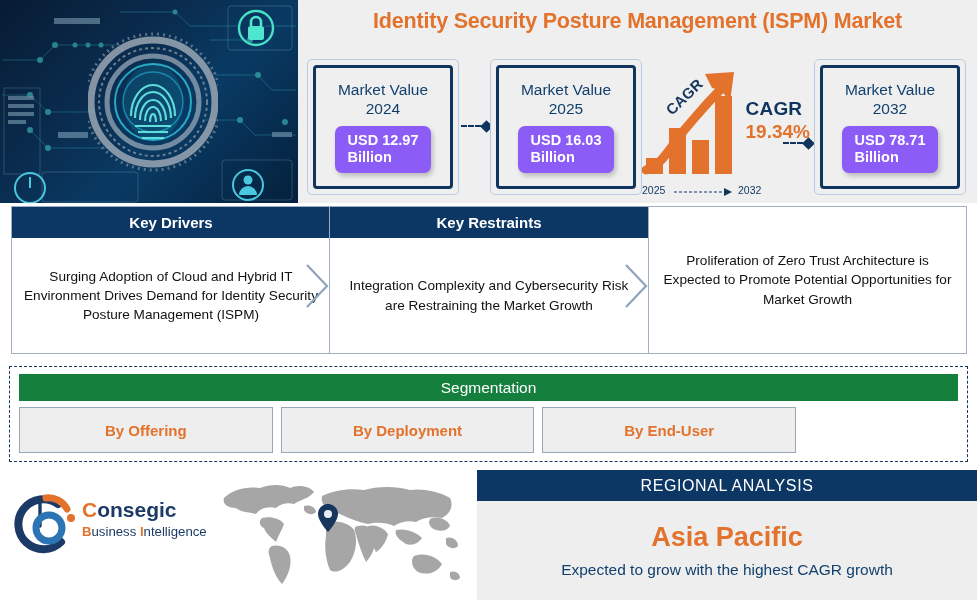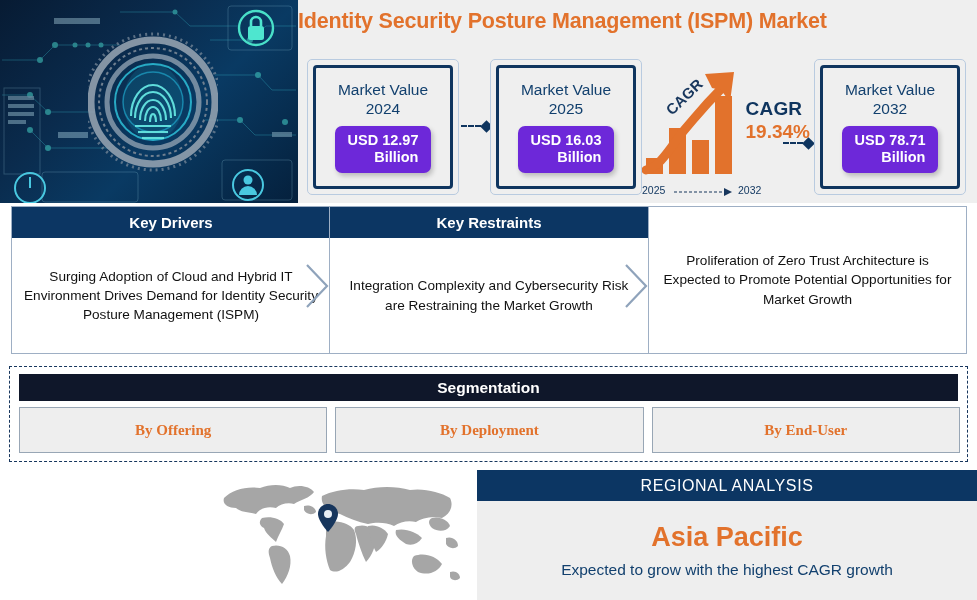--- a/index.html
+++ b/index.html
@@ -12,31 +12,31 @@
   #page { position: relative; width: 977px; height: 600px; background: #ffffff; }
 
   
   .top-row { position: absolute; left: 0; top: 0; width: 977px; height: 203px; }
 
   .hero { position: absolute; left: 0; top: 0; width: 298px; height: 203px; overflow: hidden;
           background: linear-gradient(135deg, #071b33 0%, #0a2b4d 35%, #093a63 60%, #05203c 100%); }
   .hero-grid { position: absolute; inset: 0; opacity: .5; }
 
   .top-right { position: absolute; left: 298px; top: 0; width: 679px; height: 203px; background: #efefef; }
-  .title { position: absolute; left: 0; top: 9px; width: 679px; text-align: left;
+  .title { position: absolute; left: 0; top: 9px; width: 679px; text-align: center;
            font-size: 21.5px; font-weight: bold; color: #e2722c; letter-spacing: -.2px; }
 
   .mv-box { position: absolute; top: 59px; width: 152px; height: 136px;
             border: 1.5px solid #b9cbe0; border-radius: 5px; background: #efefef; padding: 5px; }
   .mv-inner { width: 100%; height: 100%; border: 3px solid #0f355f; border-radius: 4px;
               background: #efefef; display: flex; flex-direction: column; align-items: center;
               justify-content: center; gap: 7px; }
   .mv-label { font-size: 15.5px; color: #12406e; line-height: 1.22; text-align: center; font-weight: 400; }
-  .mv-pill { background: #6d28d9; color: #ffffff; font-size: 14.5px; font-weight: bold;
-             border-radius: 7px; padding: 6px 13px; text-align: right; line-height: 1.2;
+  .mv-pill { background: #8b5cf6; color: #ffffff; font-size: 14.5px; font-weight: bold;
+             border-radius: 7px; padding: 6px 13px; text-align: left; line-height: 1.2;
              box-shadow: 2px 3px 5px rgba(0,0,0,.22); }
 
   .mv-2024 { left: 9px; }
   .mv-2025 { left: 192px; }
   .mv-2032 { left: 516px; }
 
   .dash-conn { position: absolute; height: 12px; display: flex; align-items: center; }
   .dash-line { height: 0; border-top: 2.4px dashed #0f355f; }
   .dash-dot { width: 9px; height: 9px; background: #0f355f; transform: rotate(45deg); margin-left: 1px; }
 
@@ -56,23 +56,23 @@
   .dtext { font-size: 13.6px; color: #111111; text-align: center; line-height: 1.42; }
   .p1 { left: 11px; }
   .p2 { left: 329px; }
   .p3 { left: 648px; width: 319px; }
 
   .chev { position: absolute; top: 57px; width: 26px; height: 46px; }
 
   
   .segwrap { position: absolute; left: 9px; top: 366px; width: 959px; height: 96px;
              border: 1.6px dashed #17365d; padding: 7px 9px; }
-  .seghead { height: 27px; background: #0f172a; color: #ffffff; font-size: 15.5px; font-weight: bold;
+  .seghead { height: 27px; background: #15803d; color: #ffffff; font-size: 15.5px; font-weight: normal;
              display: flex; align-items: center; justify-content: center; text-align: center; }
-  .segrow { position: absolute; left: 9px; top: 40px; width: 941px; height: 46px; display: flex; gap: 8px; font-family: Liberation Serif, serif; }
+  .segrow { position: absolute; left: 9px; top: 40px; width: 777px; height: 46px; display: flex; gap: 8px; }
   .segcell { flex: 1; background: #eeeeee; border: 1px solid #98a6b5;
              display: flex; align-items: center; justify-content: center;
              font-size: 15px; font-weight: bold; color: #e2722c; }
 
   
   .bottom { position: absolute; left: 0; top: 466px; width: 977px; height: 134px; background: #ffffff; }
   .logo { position: absolute; left: 14px; top: 22px; width: 200px; height: 72px; }
   .logo-txt1 { position: absolute; left: 68px; top: 10px; font-size: 21px; font-weight: bold; color: #1b3b66; }
   .logo-txt1 .o { color: #e2722c; }
   .logo-txt2 { position: absolute; left: 68px; top: 36px; font-size: 13.2px; color: #1b3b66; }
@@ -293,20 +293,31 @@
     <div class="seghead">Segmentation</div>
     <div class="segrow">
       <div class="segcell">By Offering</div>
       <div class="segcell">By Deployment</div>
       <div class="segcell">By End-User</div>
     </div>
   </div>
 
   <div class="bottom">
 
+    <div class="logo">
+      <svg width="64" height="66" viewBox="0 0 64 66" style="position:absolute;left:0;top:4px;">
+        <path d="M44 12 A25 25 0 1 0 47 50" fill="none" stroke="#1b3b66" stroke-width="8" stroke-linecap="round"></path>
+        <path d="M26 10 L26 34" fill="none" stroke="#1b3b66" stroke-width="3.4" stroke-linecap="round"></path>
+        <path d="M22 36 a13 13 0 1 0 13 -13 a13 13 0 0 0 -13 13 Z" fill="none" stroke="#2d74b5" stroke-width="7"></path>
+        <path d="M32 6 C40 5 49 9 53 17" fill="none" stroke="#e2722c" stroke-width="7" stroke-linecap="round"></path>
+        <circle cx="57" cy="26" r="4" fill="#e2722c"></circle>
+      </svg>
+      <div class="logo-txt1"><span class="o">C</span><span>onsegic</span></div>
+      <div class="logo-txt2"><span class="o">B</span><span>usiness </span><span class="o">I</span><span>ntelligence</span></div>
+    </div>
 
     <svg class="map" viewBox="0 0 244 112" style="position:absolute;left:218px;top:12px;">
       <g fill="#a6a6a6">
         <path d="M6 20 C14 12 28 8 42 10 C52 6 64 6 72 10 C80 6 92 8 96 14 C92 20 82 22 76 26 C70 24 62 26 58 30 C50 28 42 30 38 36 C30 34 22 34 18 30 C10 30 4 26 6 20 Z"></path>
         <path d="M44 40 C52 38 62 40 66 46 C64 52 60 58 58 64 C54 60 48 56 46 50 C42 48 40 44 44 40 Z"></path>
         <path d="M54 68 C62 66 70 70 72 78 C74 88 70 98 64 106 C58 100 54 90 52 80 C50 74 50 70 54 68 Z"></path>
         <path d="M104 18 C116 12 132 10 146 12 C160 8 178 8 192 12 C206 10 222 14 232 20 C236 28 232 36 224 40 C214 38 204 40 198 44 C190 42 182 44 176 48 C168 44 158 44 150 46 C140 44 130 40 122 36 C112 34 102 28 104 18 Z"></path>
         <path d="M112 44 C122 42 132 46 136 52 C140 62 138 74 132 84 C126 92 118 96 112 92 C108 82 106 70 108 58 C108 50 108 46 112 44 Z"></path>
         <path d="M140 48 C148 46 156 50 158 58 C158 68 154 78 148 84 C144 76 140 64 138 56 C136 52 136 48 140 48 Z"></path>
         <path d="M150 48 C158 46 166 50 170 56 C168 64 164 70 158 74 C154 66 150 56 150 48 Z"></path>

